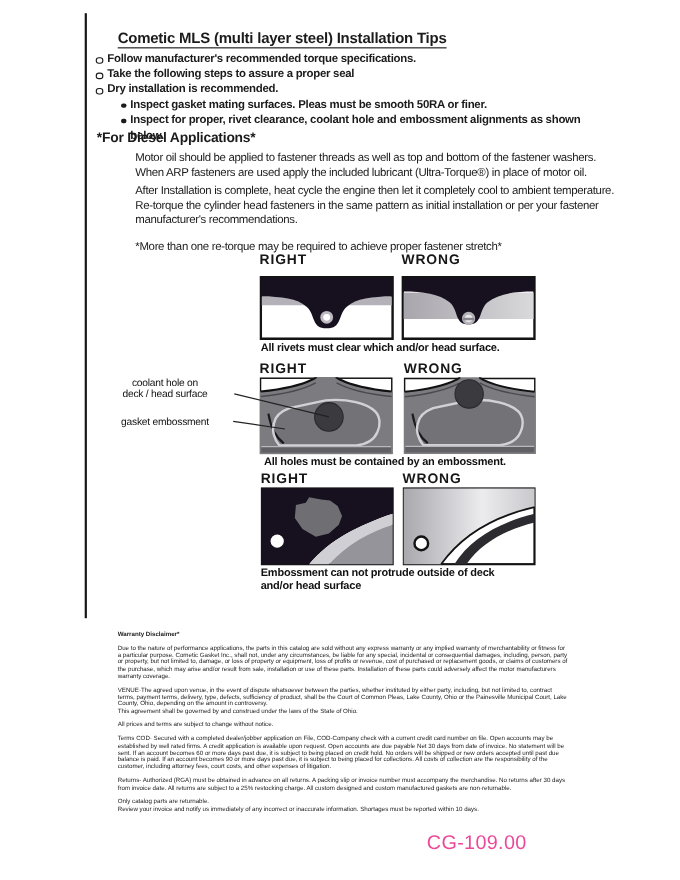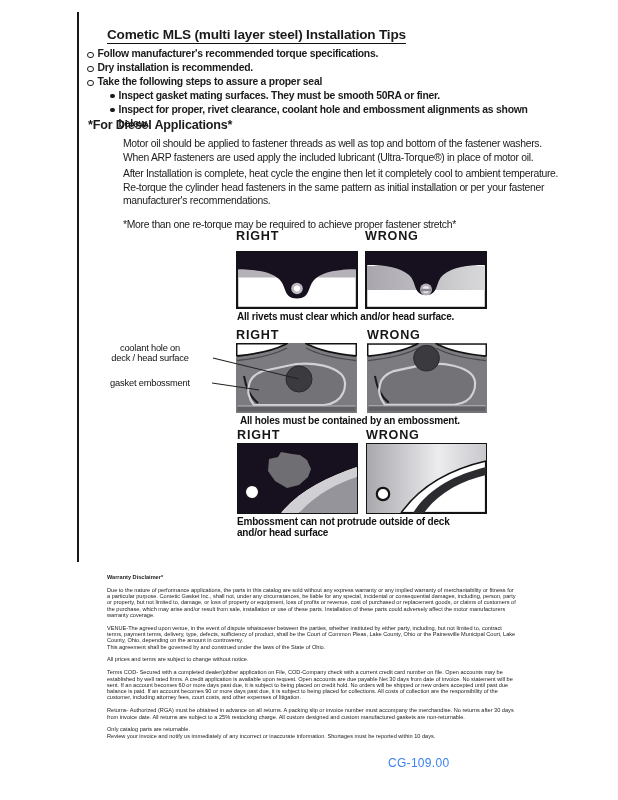--- a/index.html
+++ b/index.html
@@ -20,45 +20,45 @@
   .p1{top:137px;} .p2{top:167px;} .p3{top:218px;}
   .dg-label{font-size:12.6px;font-weight:bold;letter-spacing:0.8px;color:#161616;}
   .cap{font-size:10px;font-weight:bold;letter-spacing:-0.2px;color:#111;line-height:11px;}
   .dg-box{border:0;display:block;}
   .ann{font-size:9.3px;letter-spacing:-0.2px;color:#111;width:122px;text-align:center;line-height:10px;}
   .warranty{left:107px;top:574px;width:410px;font-size:5.6px;line-height:6.3px;
             letter-spacing:0px;color:#222;}
   .warranty .wh{font-weight:bold;margin-bottom:6.5px;}
   .warranty p{margin:0 0 6.5px 0;}
   .warranty p.tight{margin:0;}
-  .footer-code{left:388px;top:756px;font-size:12px;letter-spacing:0.3px;color:#3b82f6;}
+  .footer-code{left:388px;top:756px;font-size:18px;letter-spacing:0.3px;color:#ec4899;}
 </style>
 </head>
 <body>
 
 <div class="abs edge-line"></div>
 
 <div class="abs title">Cometic MLS (multi layer steel) Installation Tips</div>
 
 <div class="abs tips">
   <div class="tip-row">
     <span class="mk open"></span>
     <span>Follow manufacturer's recommended torque specifications.</span>
   </div>
   <div class="tip-row">
     <span class="mk open"></span>
-    <span>Dry installation is recommended.</span>
+    <span>Take the following steps to assure a proper seal</span>
   </div>
   <div class="tip-row">
     <span class="mk open"></span>
-    <span>Take the following steps to assure a proper seal</span>
+    <span>Dry installation is recommended.</span>
   </div>
   <div class="tip-row sub">
     <span class="mk fill"></span>
-    <span>Inspect gasket mating surfaces.  They must be smooth 50RA or finer.</span>
+    <span>Inspect gasket mating surfaces.  Pleas must be smooth 50RA or finer.</span>
   </div>
   <div class="tip-row sub">
     <span class="mk fill"></span>
     <span>Inspect for proper, rivet clearance, coolant hole and embossment alignments as shown below.</span>
   </div>
 </div>
 
 <div class="abs diesel-h">*For Diesel Applications*</div>
 <div class="abs para p1">Motor oil should be applied to fastener threads as well as top and bottom of the fastener washers. When ARP fasteners are used apply the included lubricant (Ultra-Torque®) in place of motor oil.</div>
 <div class="abs para p2">After Installation is complete, heat cycle the engine then let it completely cool to ambient temperature. Re-torque the cylinder head fasteners in the same pattern as initial installation or per your fastener manufacturer's recommendations.</div>

